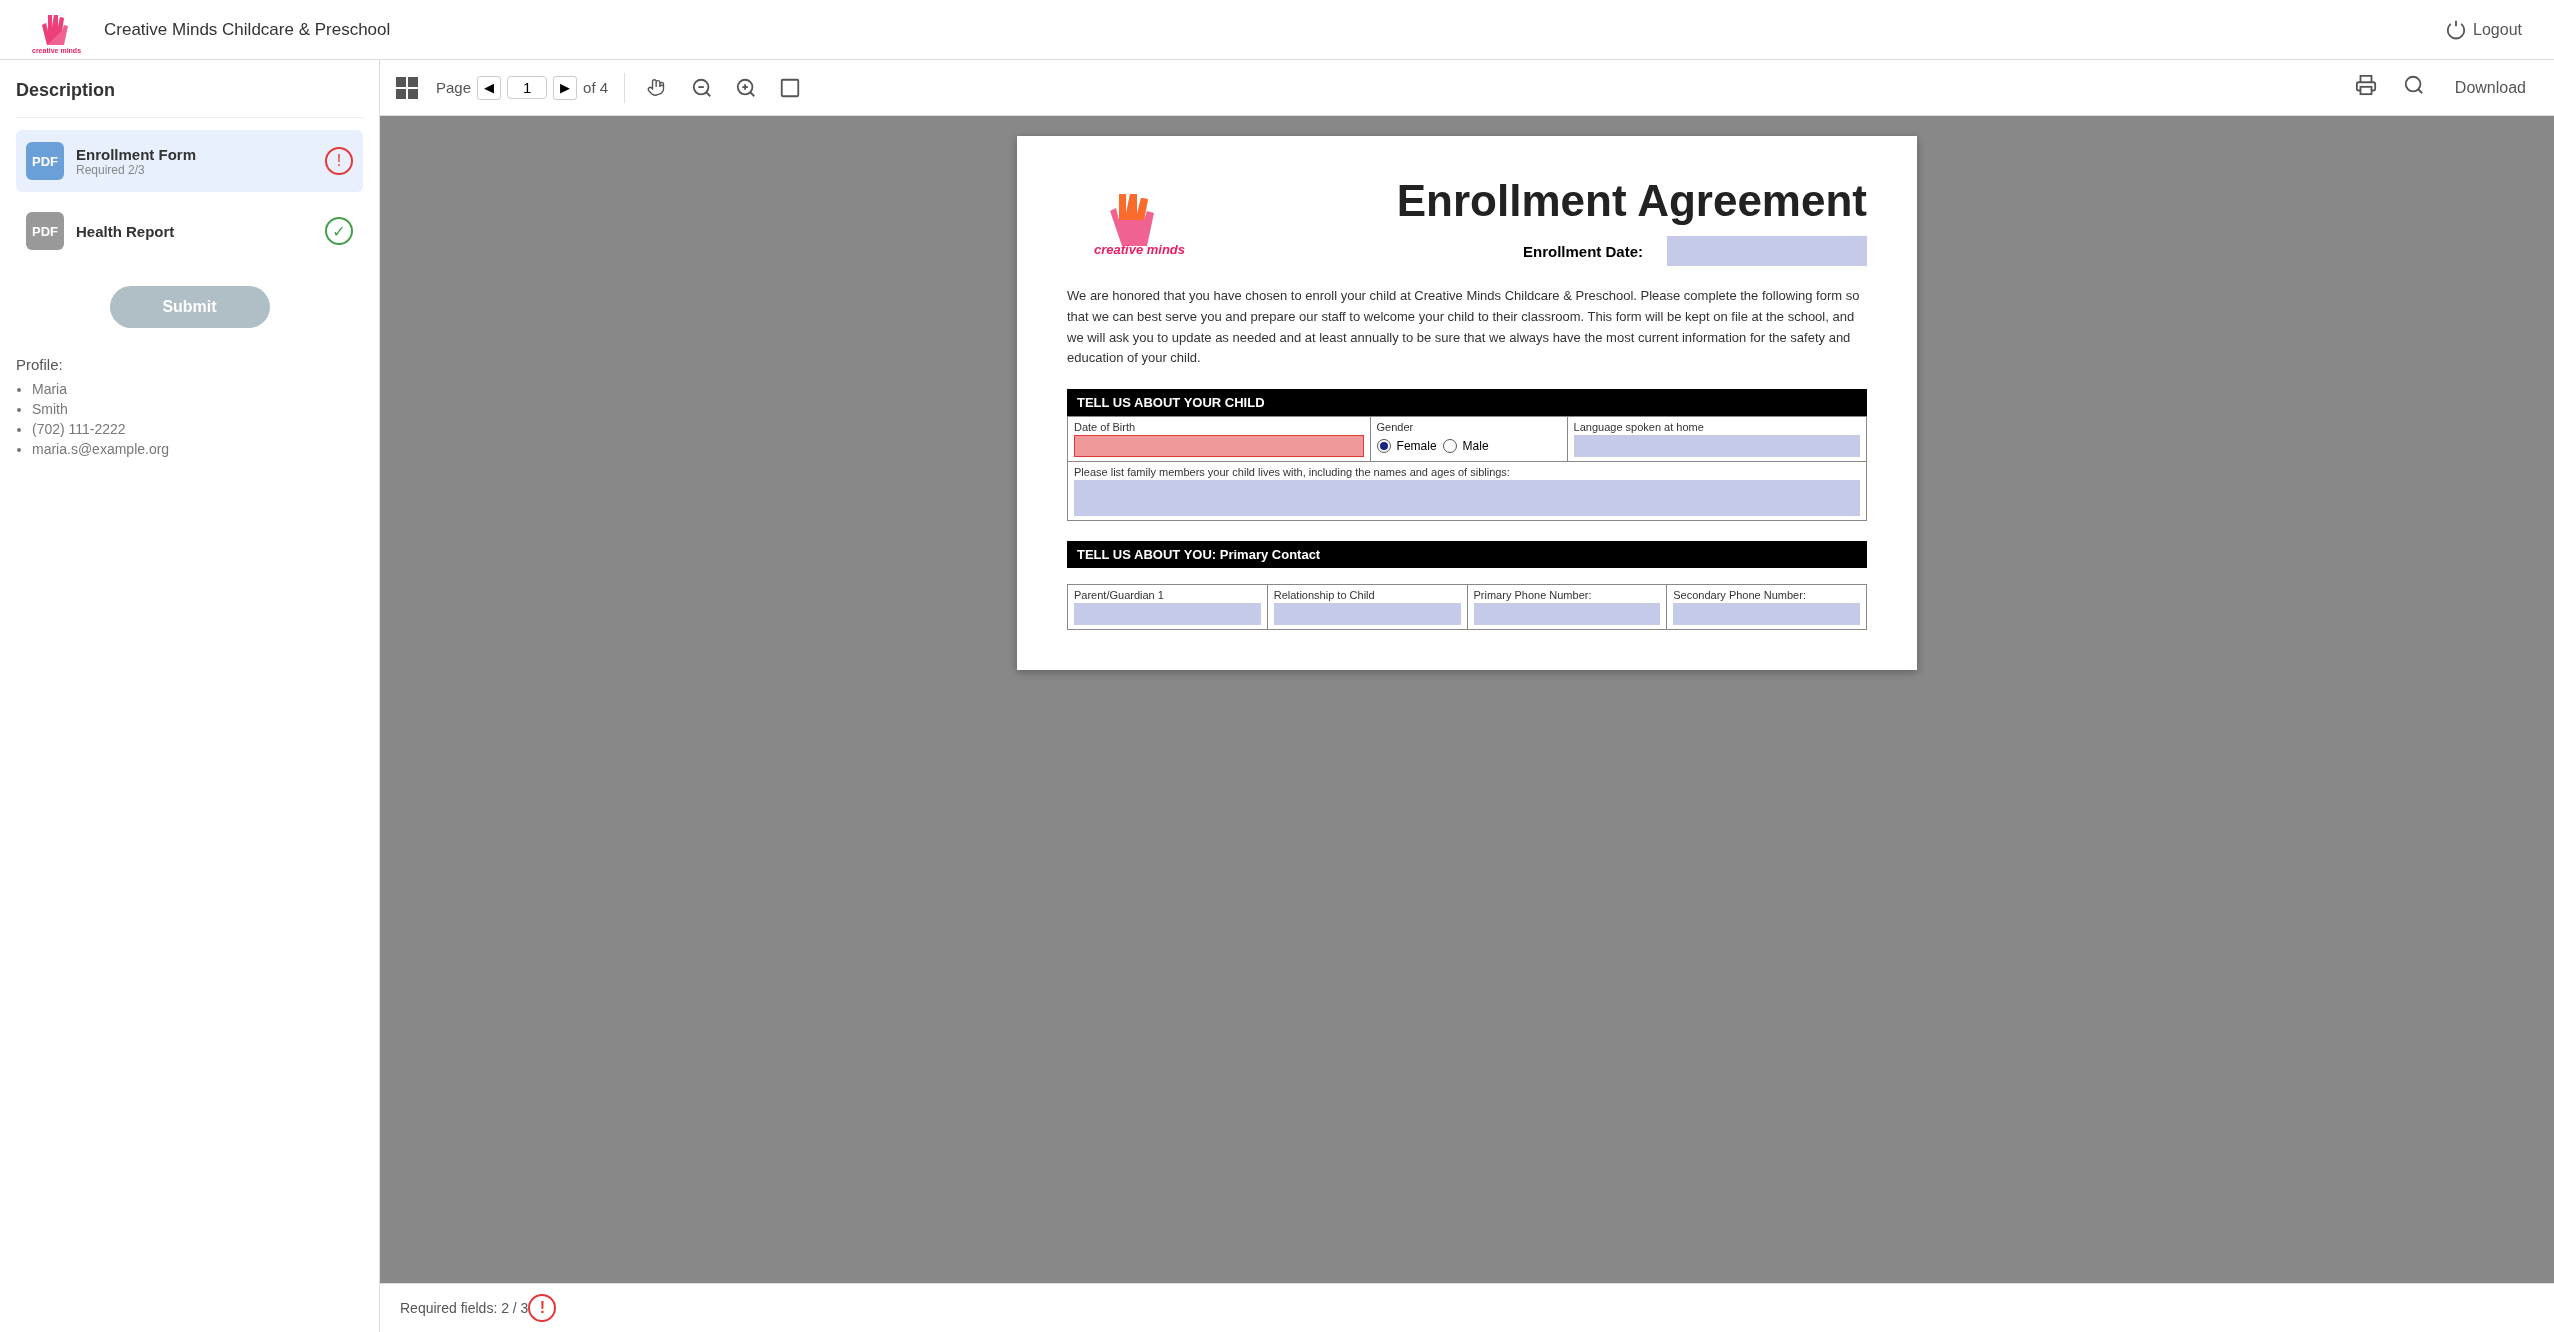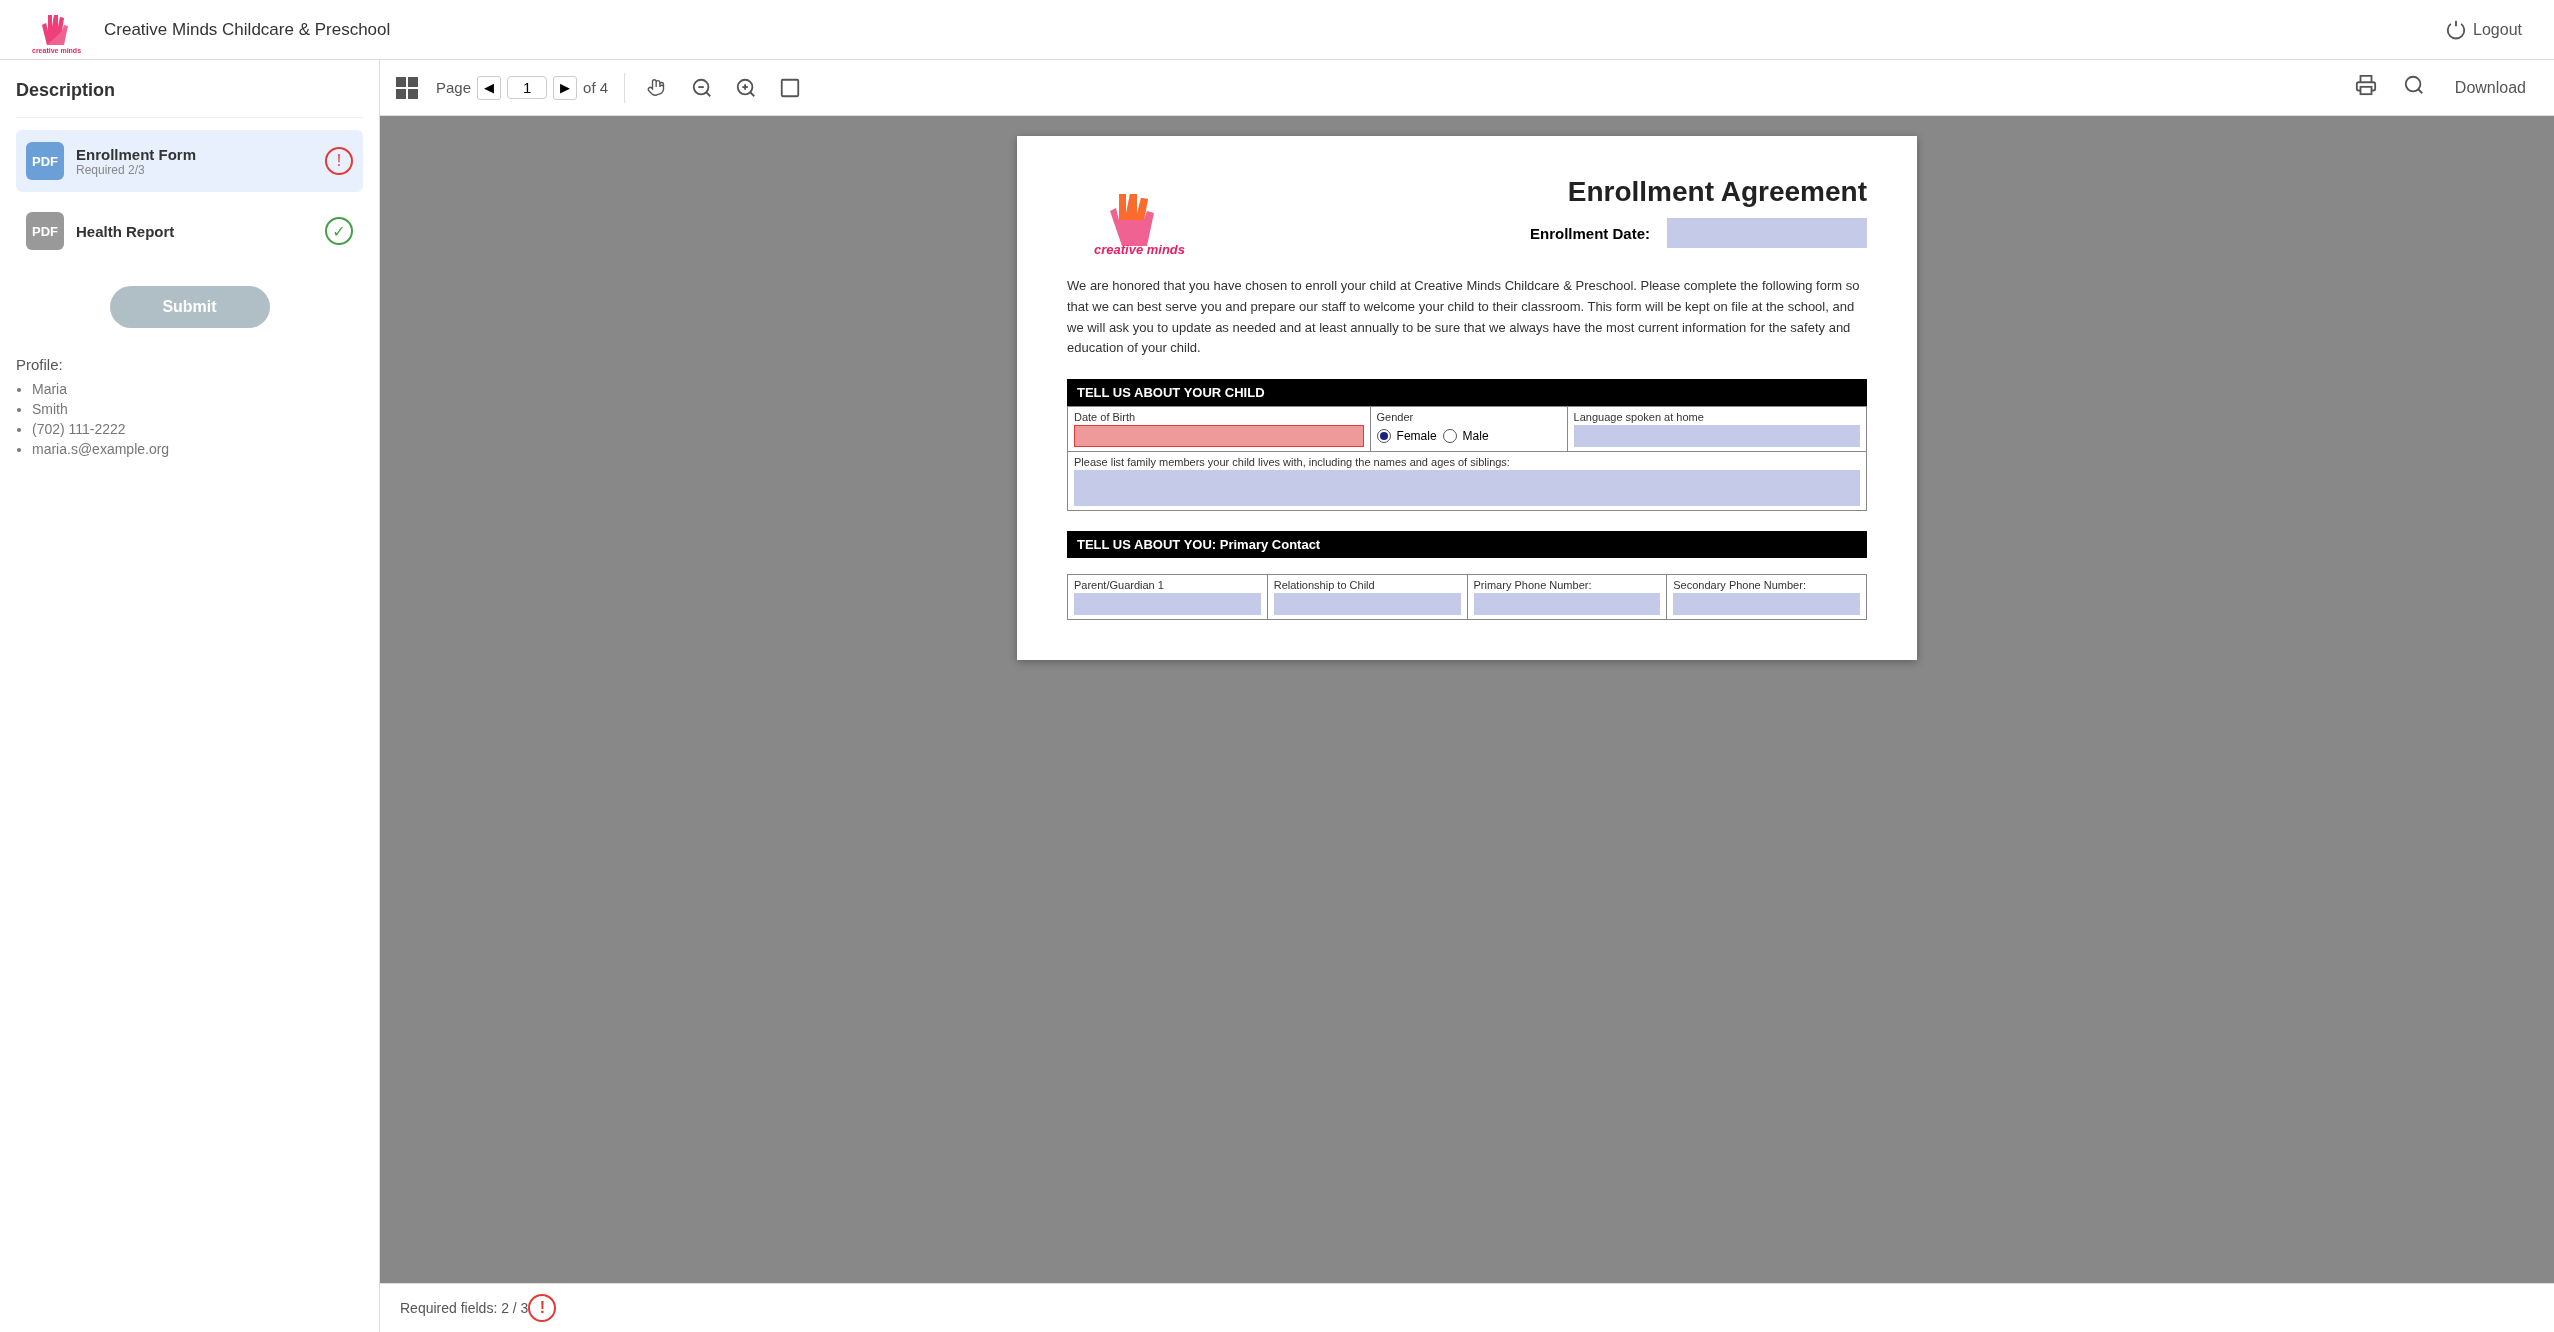--- a/index.html
+++ b/index.html
@@ -58,22 +58,22 @@
     .print-btn { background: none; border: none; cursor: pointer; font-size: 20px; color: #555; padding: 4px 8px; }
     .search-btn { background: none; border: none; cursor: pointer; font-size: 20px; color: #555; padding: 4px 8px; }
     .download-btn { background: none; border: none; cursor: pointer; font-size: 16px; color: #555; font-weight: 500; padding: 4px 12px; }
 
     
     .pdf-scroll { flex: 1; overflow-y: auto; background: #888; display: flex; flex-direction: column; align-items: center; padding: 20px; }
     .pdf-page { background: #fff; width: 900px; padding: 40px 50px; box-shadow: 0 2px 8px rgba(0,0,0,0.3); }
 
     
     .pdf-header-row { display: flex; align-items: flex-start; justify-content: space-between; margin-bottom: 20px; }
-    .enrollment-title { font-size: 28px; font-weight: 900; color: #222; margin-bottom: 10px; }
-    .enrollment-date-row { display: flex; align-items: center; justify-content: flex-end; gap: 17px; font-size: 15px; font-weight: bold; }
+    .enrollment-title { font-size: 44px; font-weight: 900; color: #222; margin-bottom: 10px; }
+    .enrollment-date-row { display: flex; align-items: center; justify-content: flex-end; gap: 24px; font-size: 15px; font-weight: bold; }
     .date-field { background: #c5cae9; width: 200px; height: 30px; display: inline-block; }
 
     .intro-text { font-size: 13px; color: #333; line-height: 1.6; margin-bottom: 20px; }
 
     .section-header { background: #000; color: #fff; font-size: 13px; font-weight: bold; padding: 6px 10px; }
 
     .form-table { width: 100%; border-collapse: collapse; border: 1px solid #666; }
     .form-table td { border: 1px solid #888; padding: 4px 6px; vertical-align: top; font-size: 12px; }
     .field-label { font-size: 11px; color: #333; margin-bottom: 2px; }
     .field-input { background: #c5cae9; width: 100%; height: 22px; display: block; border: none; }

